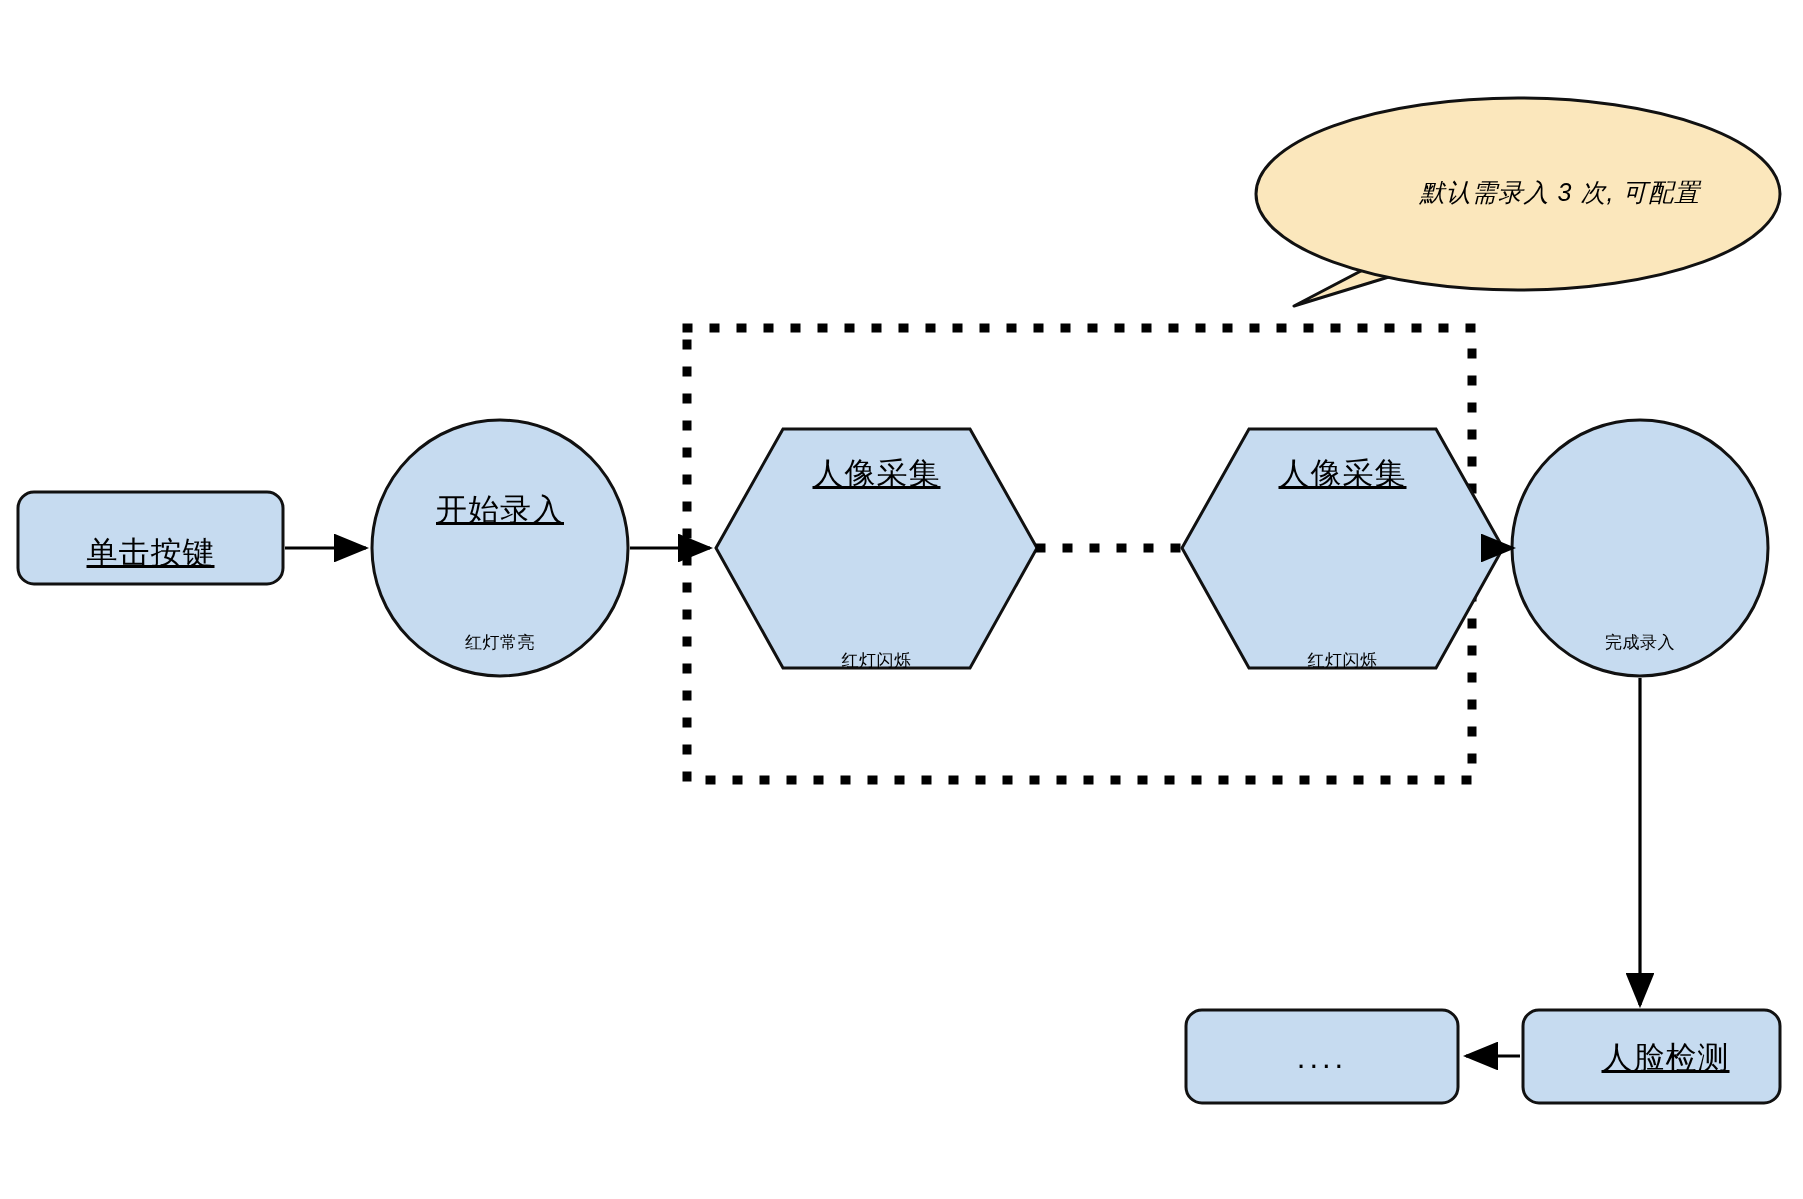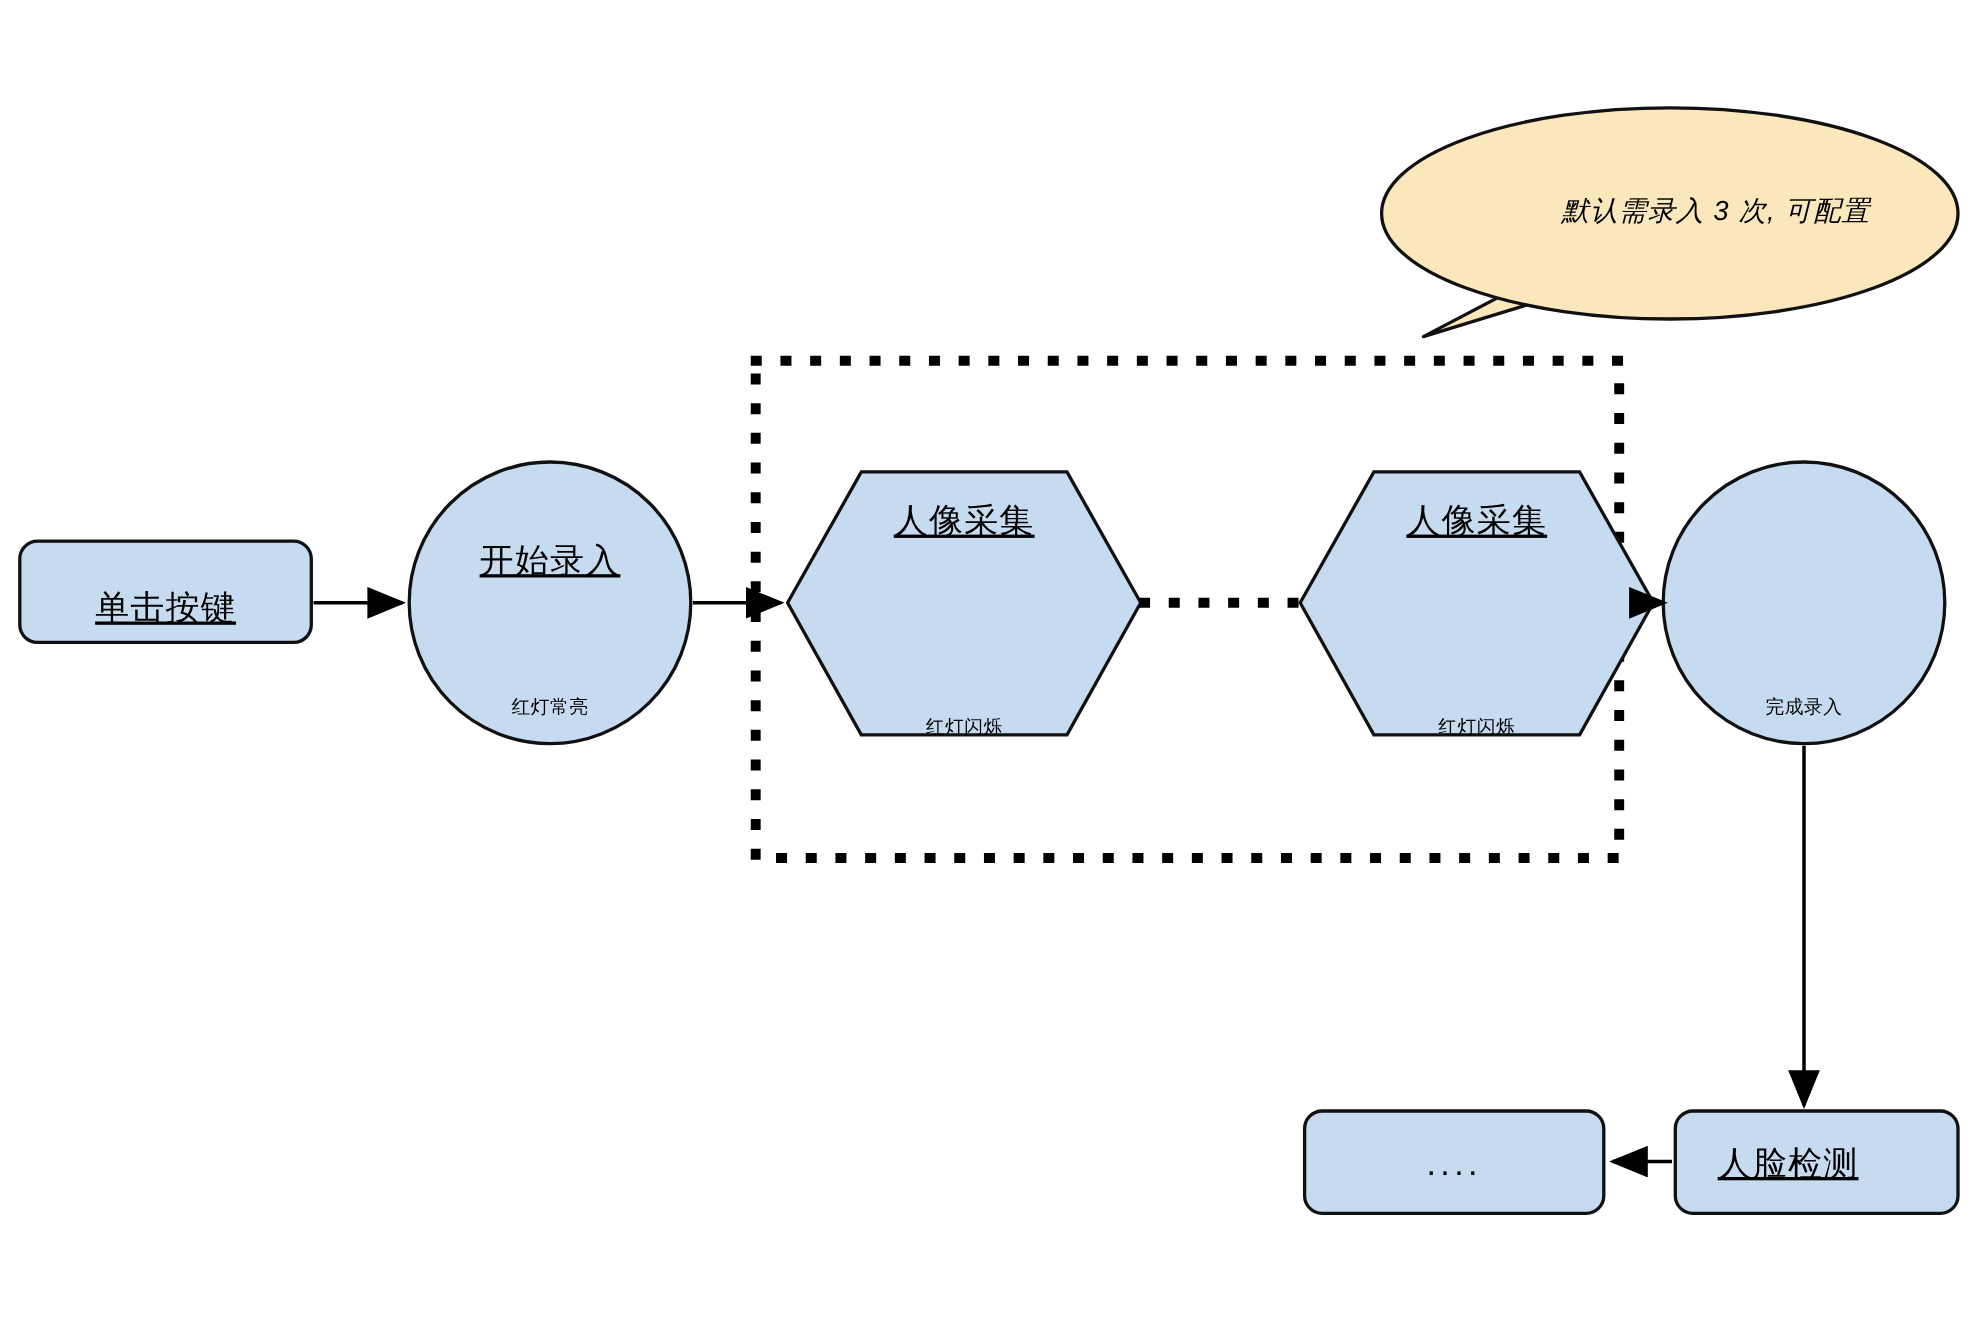--- a/index.html
+++ b/index.html
@@ -144,19 +144,19 @@
   <div class="lbl lbl-sub" style="left:372px; top:601px; width:256px;">红灯常亮</div>
 
   <div class="lbl lbl-main" style="left:740px; top:456px; width:273px;">人像采集</div>
   <div class="lbl lbl-sub" style="left:740px; top:619px; width:273px;">红灯闪烁</div>
 
   <div class="lbl lbl-main" style="left:1206px; top:456px; width:273px;">人像采集</div>
   <div class="lbl lbl-sub" style="left:1206px; top:619px; width:273px;">红灯闪烁</div>
 
   <div class="lbl lbl-sub" style="left:1512px; top:601px; width:256px;">完成录入</div>
 
-  <div class="lbl lbl-main" style="left:1523px; top:1040px; width:205px;">人脸检测</div>
+  <div class="lbl lbl-main" style="left:1523px; top:1040px; width:205px;padding-left:40px;">人脸检测</div>
 
   <div class="lbl lbl-dots" style="left:1186px; top:1040px; width:272px;">....</div>
 
   <div class="lbl lbl-callout" style="left:1256px; top:178px; width:608px;font-style:italic;">默认需录入 3 次, 可配置</div>
 
 </div>
 
 </body></html>

